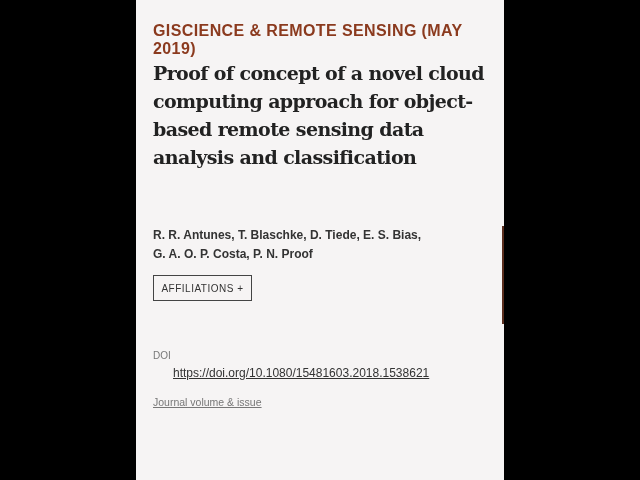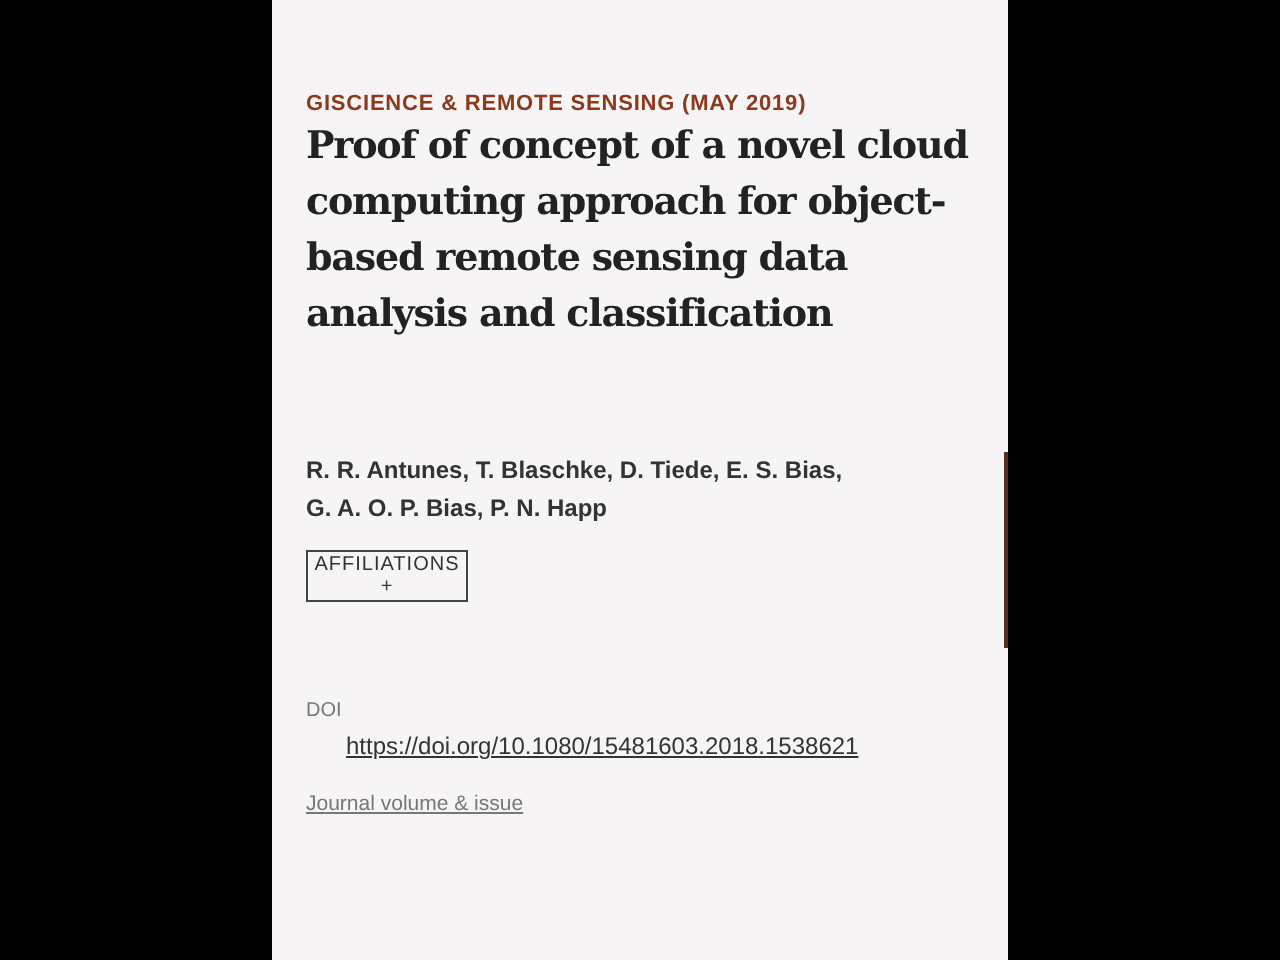--- a/index.html
+++ b/index.html
@@ -1,35 +1,35 @@
 <!DOCTYPE html>
 <html><head>
 <meta charset="utf-8">
 <style>
   html, body { margin:0; padding:0; }
   body { width:640px; height:480px; background:#000; position:relative; overflow:hidden; font-family:"Liberation Sans", sans-serif; }
   .panel { position:absolute; left:136px; top:0; width:368px; height:480px; background:#f6f4f4; }
-  .journal { position:absolute; left:17px; top:22px; font-size:11px; font-weight:bold; color:#8b3a1e; letter-spacing:0.4px;margin-top:24px; }
+  .journal { position:absolute; left:17px; top:22px; font-size:16px; font-weight:bold; color:#8b3a1e; letter-spacing:0.4px; }
   .title { position:absolute; left:17px; top:59px; width:345px; font-family:"DejaVu Serif", serif; font-weight:bold; font-size:19px; line-height:28px; color:#222; letter-spacing:-0.6px; }
   .authors { position:absolute; left:17px; top:226px; font-size:12px; line-height:19px; color:#333;font-weight:bold; }
-  .aff-btn { position:absolute; left:17px; top:275px; width:81px; height:26px; border:1px solid #444; background:transparent; font-size:10px; color:#333; letter-spacing:0.5px; display:flex; align-items:center; justify-content:center; box-sizing:border-box; cursor:pointer; }
+  .aff-btn { position:absolute; left:17px; top:275px; width:99px; height:26px; border:1px solid #444; background:transparent; font-size:10px; color:#333; letter-spacing:0.5px; display:flex; align-items:center; justify-content:center; box-sizing:border-box; cursor:pointer; }
   .doi-label { position:absolute; left:17px; top:350px; font-size:10px; color:#777; }
   .doi-link { position:absolute; left:17px; top:366px; font-size:12px; color:#333; text-decoration:underline;padding-left:20px; }
   .vol-label { position:absolute; left:17px; top:396px; font-size:10.5px; color:#777;text-decoration:underline; }
   .vol { position:absolute; left:17px; top:410px; font-size:12px; color:#222; line-height:18px; }
   .accent-bar { position:absolute; left:502px; top:226px; width:2px; height:98px; background:#5a2e1e; }
 </style>
 </head>
 <body>
 
 <div class="panel">
   <div class="journal">GISCIENCE &amp; REMOTE SENSING (MAY 2019)</div>
   <div class="title">Proof of concept of a novel cloud computing approach for object-based remote sensing data analysis and classification</div>
   <div class="authors">
     <div>R. R. Antunes, T. Blaschke, D. Tiede, E. S. Bias,</div>
-    <div>G. A. O. P. Bias, P. N. Happ</div>
+    <div>G. A. O. P. Costa, P. N. Proof</div>
   </div>
   <button class="aff-btn">AFFILIATIONS +</button>
   <div class="doi-label">DOI</div>
   <a class="doi-link">https://doi.org/10.1080/15481603.2018.1538621</a>
   <div class="vol-label">Journal volume &amp; issue</div>
 </div>
 <div class="accent-bar"></div>
 
 </body></html>

